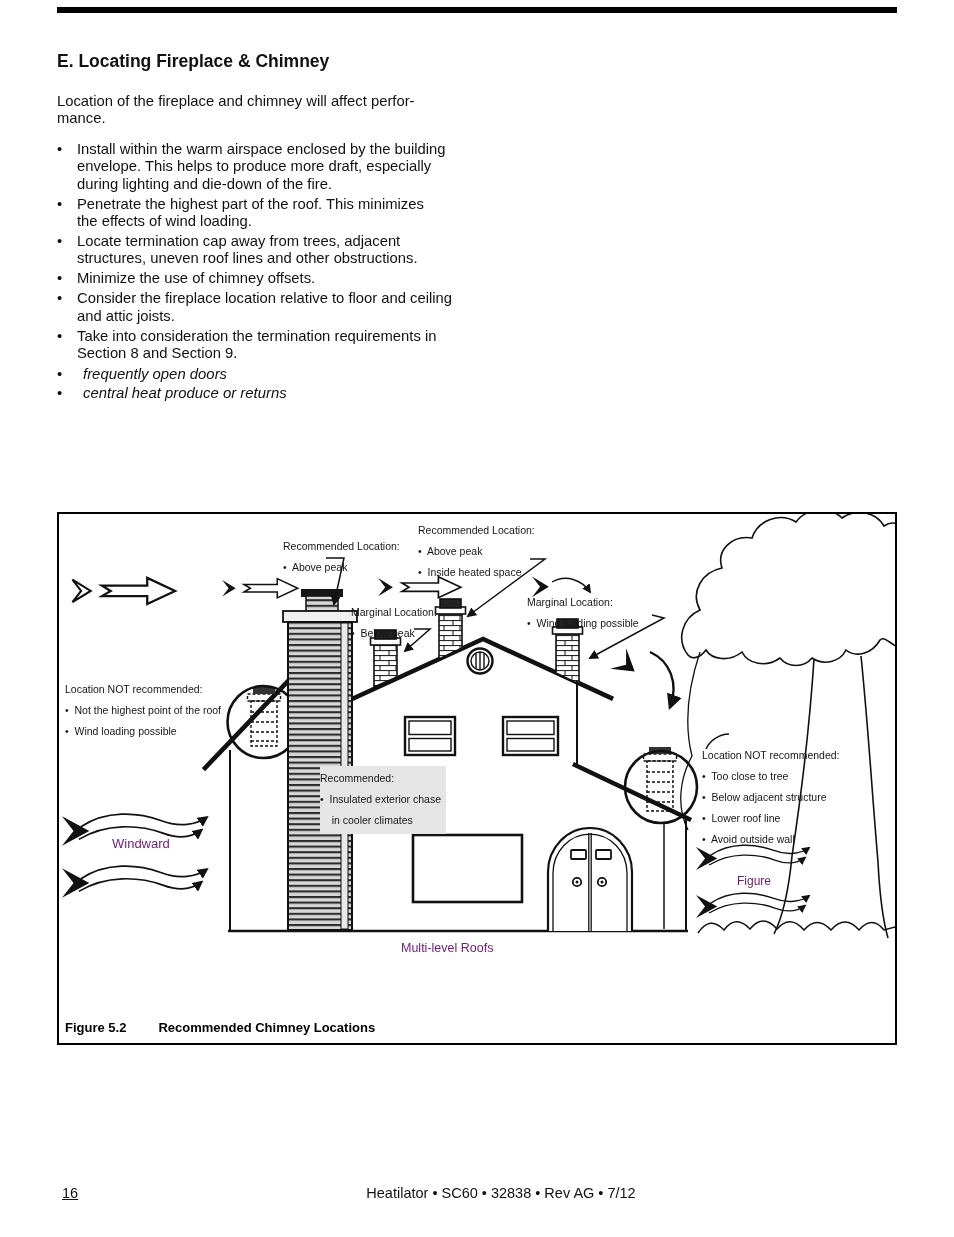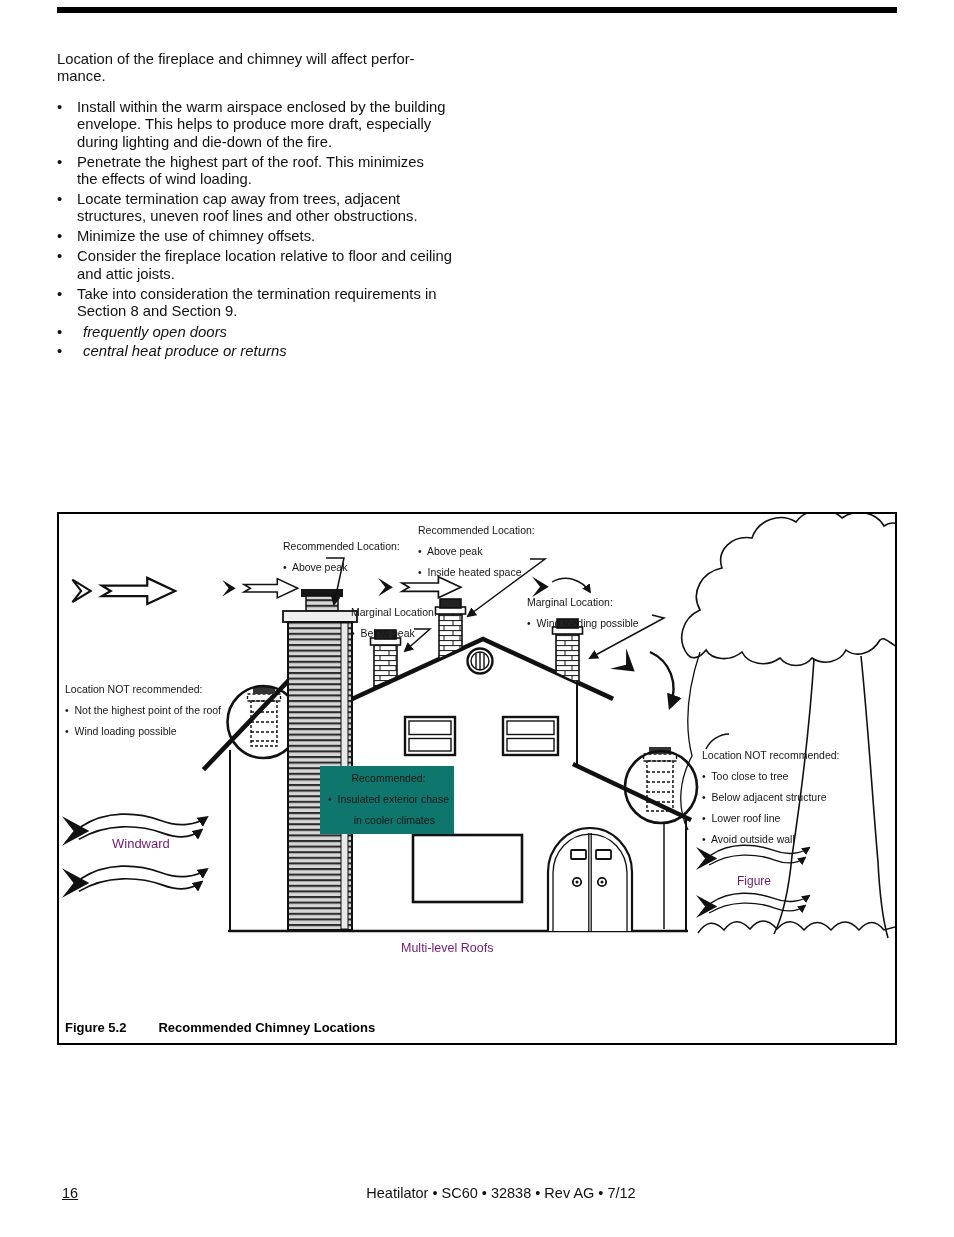--- a/index.html
+++ b/index.html
@@ -13,35 +13,36 @@
   .bi{display:flex;font-size:14.8px;line-height:17.4px;margin:0 0 2.6px 0;}
   .bm{flex:0 0 20px;width:20px;}
   .bt{flex:1;}
   .notice{font-size:14.9px;line-height:19.2px;font-style:italic;margin:26px 0 9px 0;}
   .notice b{font-weight:bold;}
   .ilist .bi{font-style:italic;line-height:19.2px;margin:0;font-size:14.9px;}
   .ilist .bm{flex:0 0 26px;width:26px;font-style:normal;}
   .figure{position:absolute;left:57px;top:512px;width:836px;height:529px;border:2px solid #000;background:#fff;}
   .figure svg{position:absolute;left:0;top:0;}
   .flabel{position:absolute;font-size:10.5px;line-height:21px;white-space:pre;color:#161616;}
-  .flabel.bg{background:#0f766e;padding:2px 5px 3px 8px;text-align:center;}
+  .flabel.bg{background:#e5e5e5;padding:2px 5px 3px 0;}
   .wlab{position:absolute;color:#701a75;}
   .fcap{position:absolute;left:6px;top:506px;font-size:13px;font-weight:bold;display:flex;gap:32px;color:#000;}
   .footer{position:absolute;left:0;top:1185px;width:100%;font-size:14.5px;color:#111;}
   .pgnum{position:absolute;left:62px;top:0;text-decoration:underline;}
   .ftext{display:block;text-align:center;padding-left:48px;}
 </style>
 </head>
 <body>
 
 <div class="page">
 
   <div class="topbar"></div>
 
   <div class="content">
+    <h1 class="title">E. Locating Fireplace &amp; Chimney</h1>
     <p class="intro pre">Location of the fireplace and chimney will affect perfor-
 mance.</p>
 
     <div>
       <div class="bi">
           <span class="bm">•</span>
           <span class="bt pre">Install within the warm airspace enclosed by the building
 envelope. This helps to produce more draft, especially
 during lighting and die-down of the fire.</span>
         </div>

